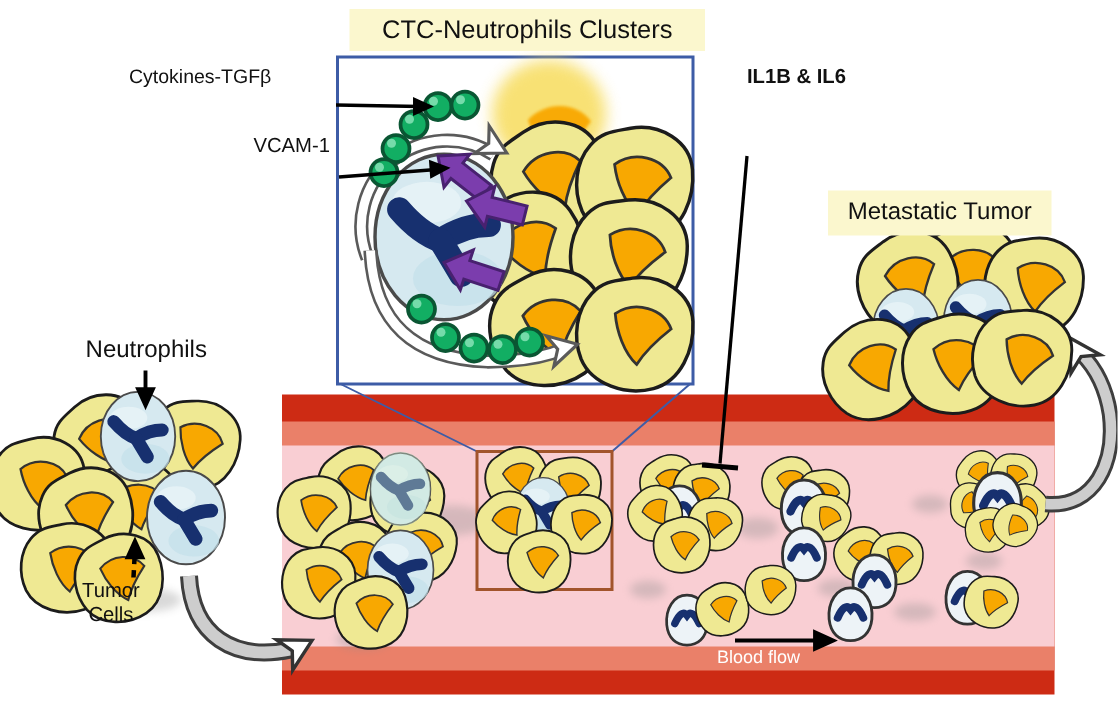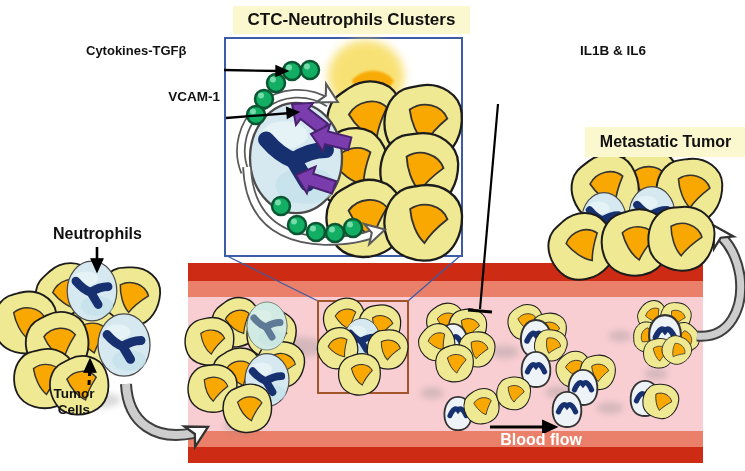--- a/index.html
+++ b/index.html
@@ -1,30 +1,30 @@
 <!DOCTYPE html>
 <html><head>
 <meta charset="utf-8">
 <style>
   html,body{margin:0;padding:0}
   body{width:745px;height:471px;position:relative;background:#fff;
        font-family:"Liberation Sans",sans-serif;overflow:hidden}
   svg{position:absolute;left:0;top:0}
-  .lbl{position:absolute;color:#111;font-weight:bold}
+  .lbl{position:absolute;color:#111;font-weight:normal}
   .ybox{background:#FBF7CE;text-align:center}
   #title{left:233px;top:6px;width:237px;height:28px;font-size:17px;line-height:28px}
-  #meta{left:585px;top:127px;width:161px;height:30px;font-size:16px;line-height:30px}
+  #meta{left:552px;top:127px;width:149px;height:30px;font-size:16px;line-height:30px}
   #cyt{left:86px;top:43px;width:134px;font-size:13px;}
   #vcam{left:138px;top:89px;width:82px;font-size:13.5px;text-align:right}
-  #il1b{left:470px;top:44px;width:176px;text-align:right;font-size:12.5px;
+  #il1b{left:443px;top:44px;width:176px;text-align:center;font-size:12.5px;
         font-weight:normal;line-height:14.5px;color:#111}
   #il1b .b{font-weight:bold;font-size:13.5px}
   #neulbl{left:45px;top:225px;width:105px;font-size:16px;text-align:center}
   #tumlbl{left:42px;top:386px;width:64px;font-size:13.5px;text-align:center;line-height:15.5px}
-  #bflow{left:478px;top:431px;width:104px;font-size:16px;text-align:right;color:#fff}
+  #bflow{left:478px;top:431px;width:104px;font-size:12px;text-align:left;color:#fff}
 </style>
 </head>
 <body>
 
 <svg width="745" height="471" viewBox="0 0 745 471">
   <defs>
     <g id="tcell">
       <path d="M-12,-38 C8,-46 32,-38 38,-18 C44,2 40,26 22,36 C4,46 -22,44 -34,28 C-44,14 -46,-6 -38,-20 C-32,-31 -24,-33 -12,-38 Z" fill="#EFE993" stroke="#1c1c1c" stroke-width="2.5"></path>
       <path d="M-18,-10 C-6,-23 15,-22 24,-9 C17,0 9,13 6,22 C-5,16 -14,2 -18,-10 Z" fill="#F8A801" stroke="#333" stroke-width="2"></path>
     </g>

